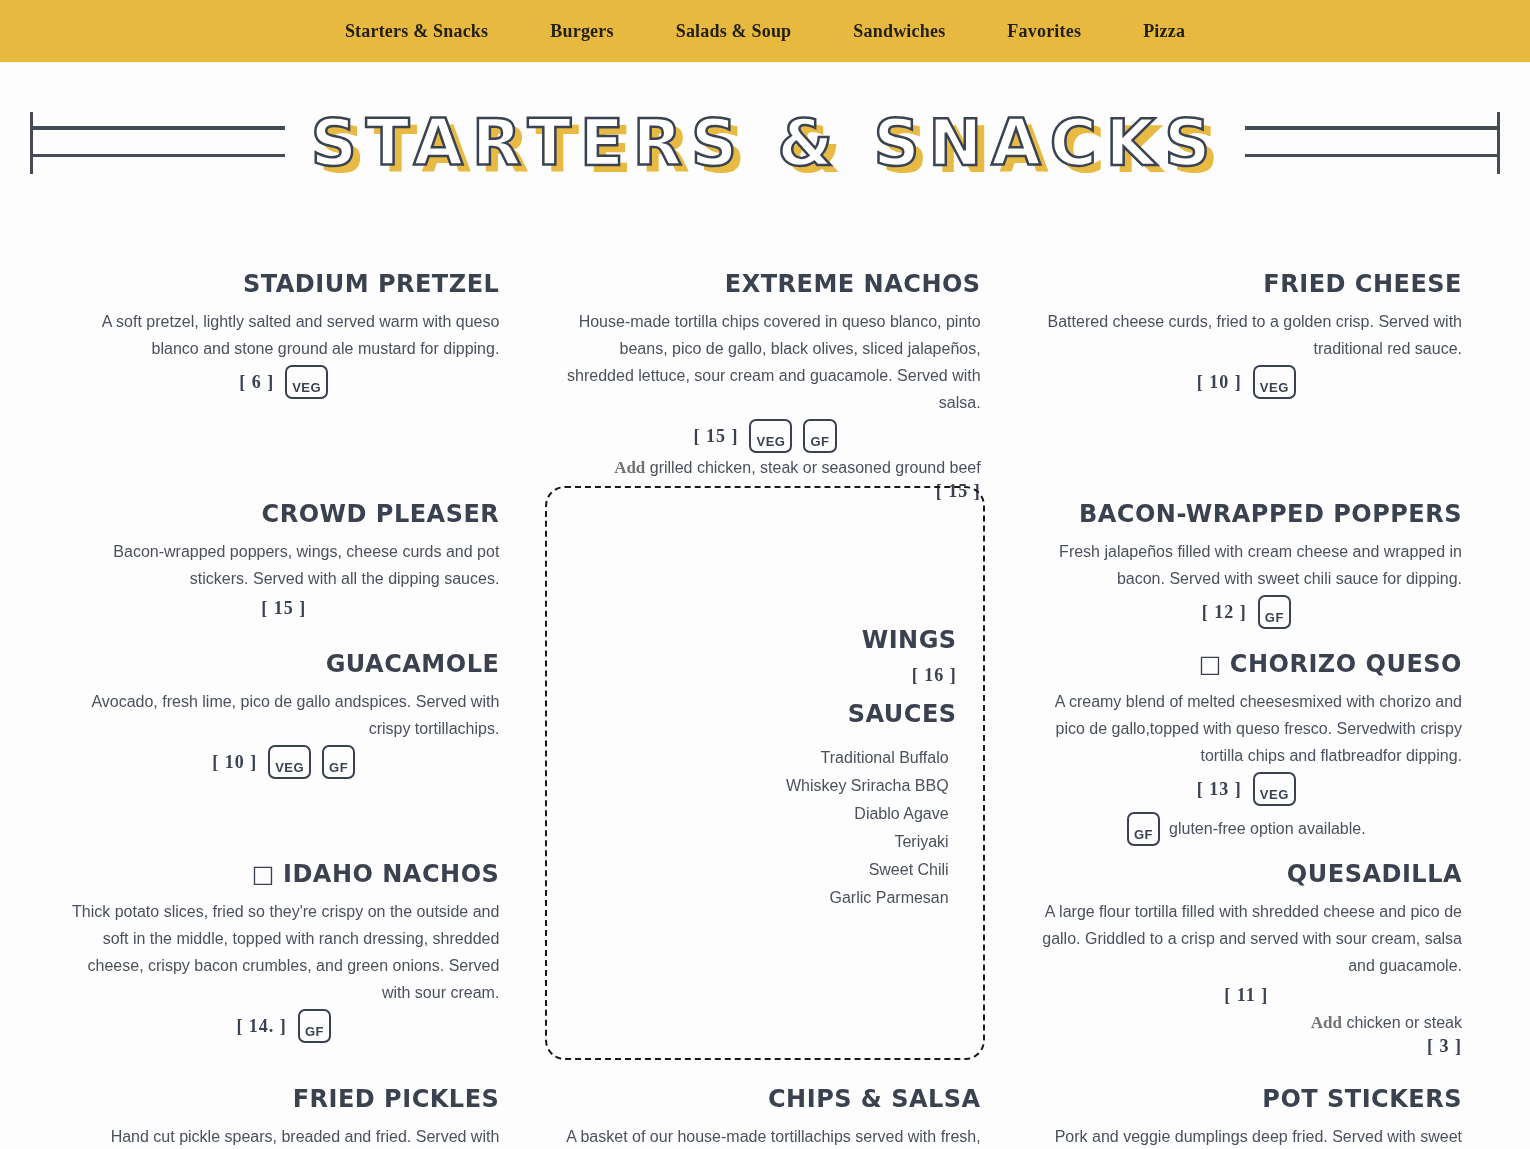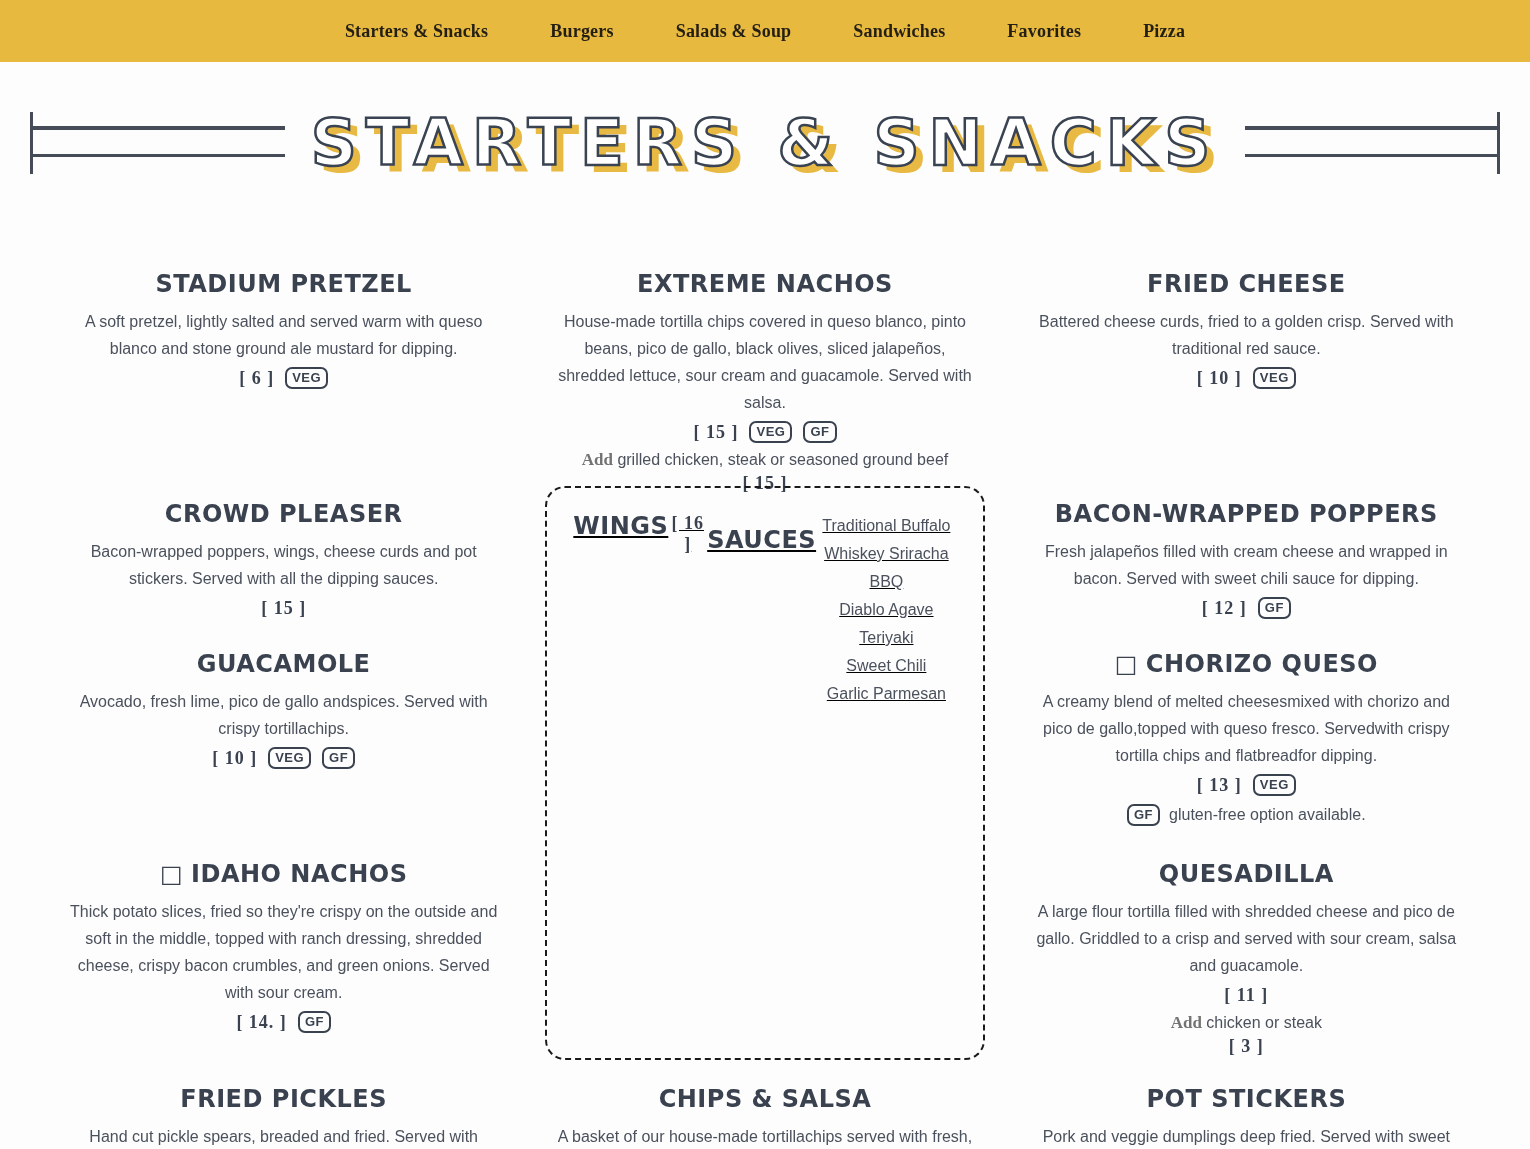--- a/index.html
+++ b/index.html
@@ -45,65 +45,64 @@
   
   .menu-grid {
     width:1402px; margin:72px auto 0;
     display:grid; grid-template-columns:repeat(3,1fr); column-gap:42px;
     grid-template-rows:230px 150px 210px 225px auto;
   }
   .c1 { grid-column:1; } .c2 { grid-column:2; } .c3 { grid-column:3; }
   .r1 { grid-row:1; } .r2 { grid-row:2; } .r3 { grid-row:3; }
   .r4 { grid-row:4; } .r5 { grid-row:5; }
 
-  .item { text-align:center; padding:0 4px; }
+  .item { text-align:right; padding:0 4px; }
   .item h2 {
     margin:0 0 10px;
     font-family:"DejaVu Sans", sans-serif; font-weight:bold;
     font-size:24px; letter-spacing:.5px; color:#3a4250;
   }
   .item h2 .tofu { font-weight:normal; margin-right:8px; color:#3a4250; }
   .desc { margin:0; font-size:16px; line-height:27px; color:#4b515c; }
   .meta {
     margin-top:3px; display:flex; justify-content:center; align-items:center; gap:11px;
     min-height:26px;
   }
   .price {
     font-family:"Liberation Serif", serif; font-weight:bold;
     font-size:18px; color:#3a4250; letter-spacing:1px;
   }
   .price.solo { display:block; margin:1px 0 0; }
   .badge {
     display:inline-block;
     font-weight:bold; font-size:13px; letter-spacing:.5px; color:#3a4250;
-    border:2px solid #3a4250; border-radius:7px; padding:0 5px 1px;
+    border:2px solid #3a4250; border-radius:7px; padding:12px 5px 1px;
     line-height:17px;
   }
   .addline { margin:2px 0 0; font-size:16px; line-height:25px; color:#4b515c; }
   .addline b {
     font-family:"Liberation Serif", serif; font-weight:bold;
     font-size:17px; color:#737373;
   }
   .note {
     margin-top:6px; font-size:16px; color:#4b515c;
     display:flex; justify-content:center; align-items:center; gap:9px;
   }
 
   
   .wings-box {
     grid-column:2; grid-row:2 / span 3;
     margin-top:-14px; margin-bottom:25px;
     border:2px dashed #1a1a1a; border-radius:20px;
-    display:flex; flex-direction:row; justify-content:center;
+    display:flex; flex-direction:column; justify-content:center;
     padding:24px 26px;
-    text-decoration:underline;
   }
   .wings-box .sauces-title { margin-top:14px; margin-bottom:8px; }
   .sauce-list {
-    list-style:none; margin:0; padding:0;
+    list-style:none; margin:8px; padding:0;
     font-size:16px; line-height:28px; color:#4b515c;
   }
 </style>
 </head>
 <body>
 
 <nav class="topnav">
   <a>Starters &amp; Snacks</a>
   <a>Burgers</a>
   <a>Salads &amp; Soup</a>

